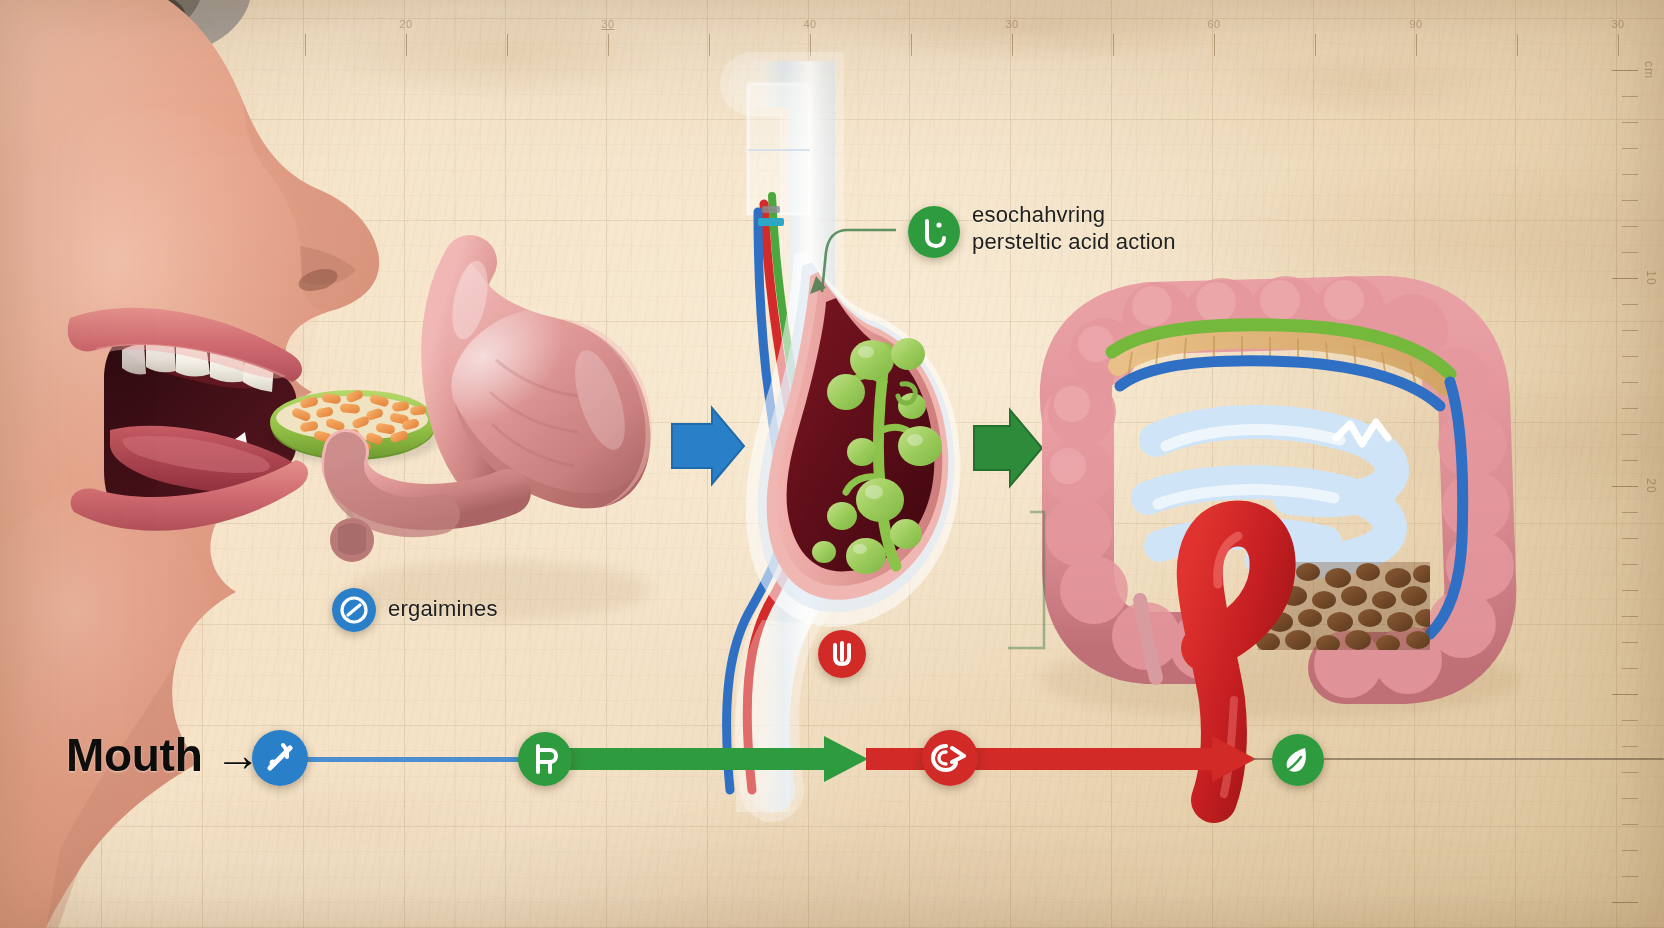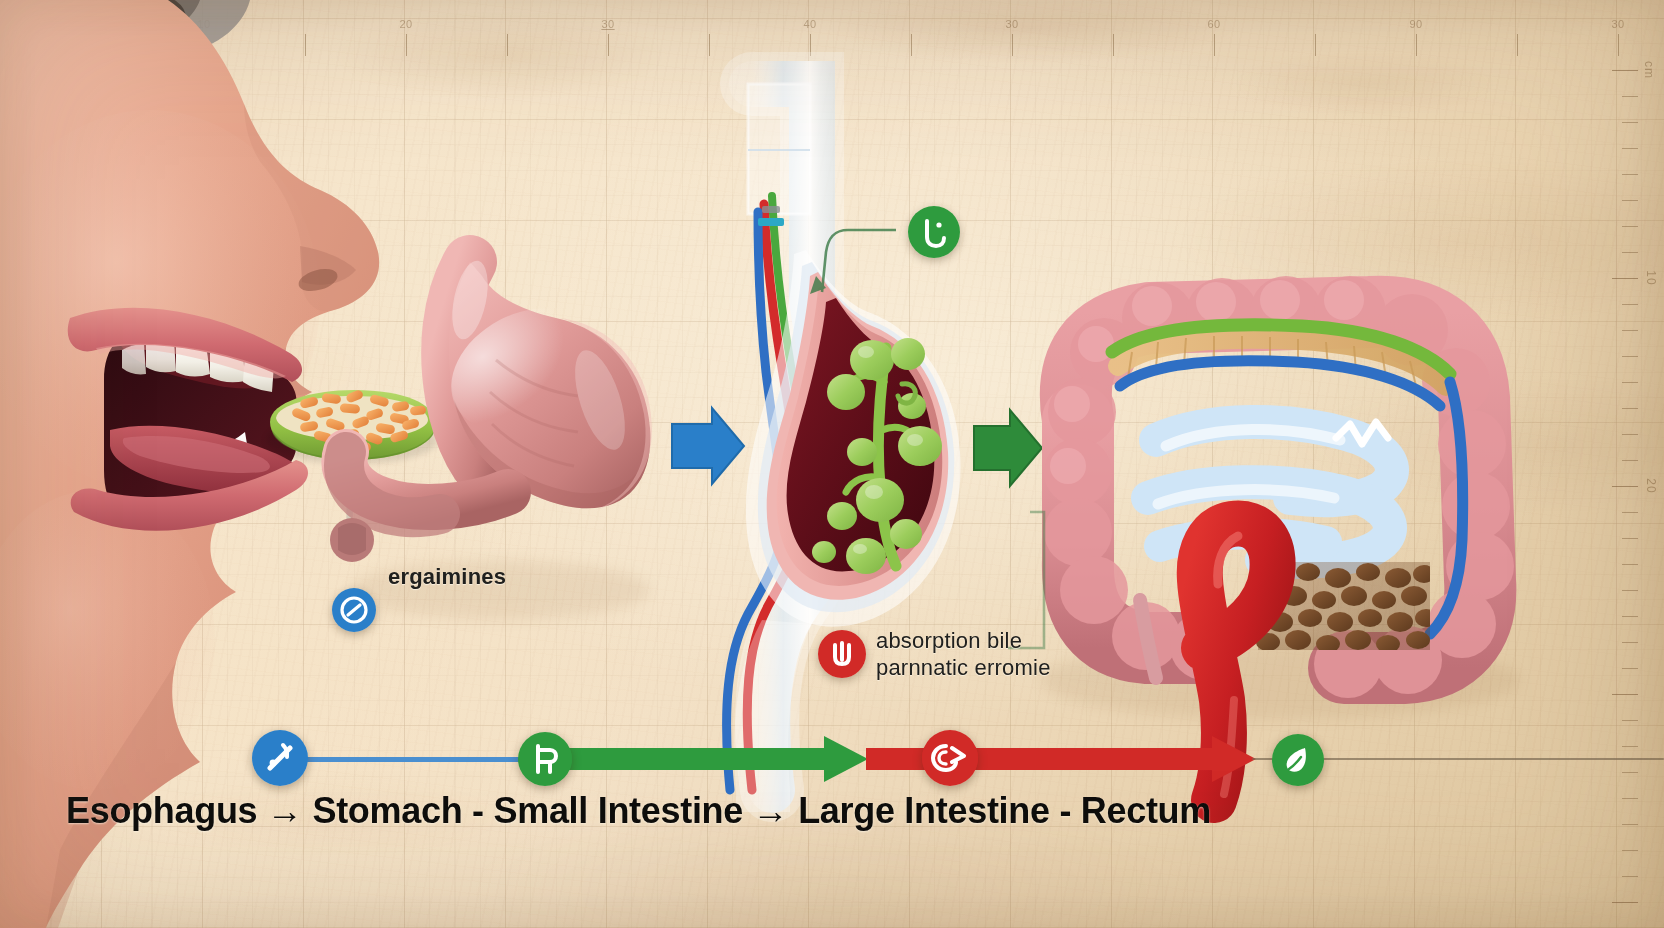--- a/index.html
+++ b/index.html
@@ -590,39 +590,39 @@
     </g>
   </svg>
 
   <div class="badge" id="badge-peristalsis" style="left:908px;top:206px;width:52px;height:52px;">
     <svg width="52" height="52" viewBox="0 0 52 52">
       <circle cx="26" cy="26" r="26" fill="#2e9b3e"></circle>
       <path d="M19,15 C19,15 19,27 19,31 C19,37 23,40 28,40 C33,40 36,37 36,32" stroke="#ffffff" stroke-width="4" fill="none" stroke-linecap="round"></path>
       <circle cx="31" cy="19" r="2.6" fill="#ffffff"></circle>
     </svg>
   </div>
+  <div class="callout-text" id="text-peristalsis" style="left:972px;top:202px;">esochahvring
+persteltic acid action</div>
 
   <div class="badge" id="badge-enzymes" style="left:332px;top:588px;width:44px;height:44px;">
     <svg width="44" height="44" viewBox="0 0 44 44">
       <circle cx="22" cy="22" r="22" fill="#2a7fc9"></circle>
       <circle cx="22" cy="22" r="12" fill="none" stroke="#ffffff" stroke-width="3.2"></circle>
       <path d="M16,27 L28,17" stroke="#ffffff" stroke-width="3.2" stroke-linecap="round"></path>
     </svg>
   </div>
-  <div class="callout-text" id="text-enzymes" style="left:388px;top:564px;font-weight:bold;">ergaimines</div>
+  <div class="callout-text" id="text-enzymes" style="left:388px;top:596px;">ergaimines</div>
 
   <div class="badge" id="badge-absorption" style="left:818px;top:630px;width:48px;height:48px;">
     <svg width="48" height="48" viewBox="0 0 48 48">
       <circle cx="24" cy="24" r="24" fill="#d12a27"></circle>
       <path d="M17,15 L17,27 C17,32 20,34 24,34 C28,34 31,32 31,27 L31,15" stroke="#ffffff" stroke-width="4" fill="none" stroke-linecap="round"></path>
       <path d="M24,13 L24,30" stroke="#ffffff" stroke-width="4" stroke-linecap="round"></path>
     </svg>
   </div>
-  <div class="callout-text" id="text-absorption" style="left:876px;top:628px;">absorption bile
-parnnatic erromie</div>
 
   <div class="layer">
 
     <div class="tl-line" id="tl-seg1" style="left:300px;top:757px;width:256px;height:5px;background:#4a8fd0;"></div>
 
     <svg style="position:absolute;left:556px;top:736px;" width="312" height="46" viewBox="0 0 312 46">
       <path d="M0,12 L268,12 L268,0 L312,23 L268,46 L268,34 L0,34 Z" fill="#2e9b3e"></path>
     </svg>
 
     <svg style="position:absolute;left:866px;top:736px;" width="390" height="46" viewBox="0 0 390 46">
@@ -660,16 +660,16 @@
 
     <div class="tl-badge" id="tl-node-4" style="left:1272px;top:734px;width:52px;height:52px;">
       <svg width="52" height="52" viewBox="0 0 52 52">
         <circle cx="26" cy="26" r="26" fill="#2e9b3e"></circle>
         <path d="M33,14 C33,14 36,26 31,33 C27,39 19,39 16,35 C13,31 15,24 21,20 C26,16 33,14 33,14 Z" fill="#ffffff"></path>
         <path d="M17,35 q6,-4 12,-12" stroke="#2e9b3e" stroke-width="2.4" fill="none" stroke-linecap="round"></path>
       </svg>
     </div>
   </div>
 
-  <div class="cap" id="cap-chain">Esophagus → Stomach - Small Intestine → Large Intestine - Rectum</div>
+  <div class="cap" id="cap-mouth">Mouth →</div>
 
   <div class="vignette"></div>
 </div>
 
 </body></html>

